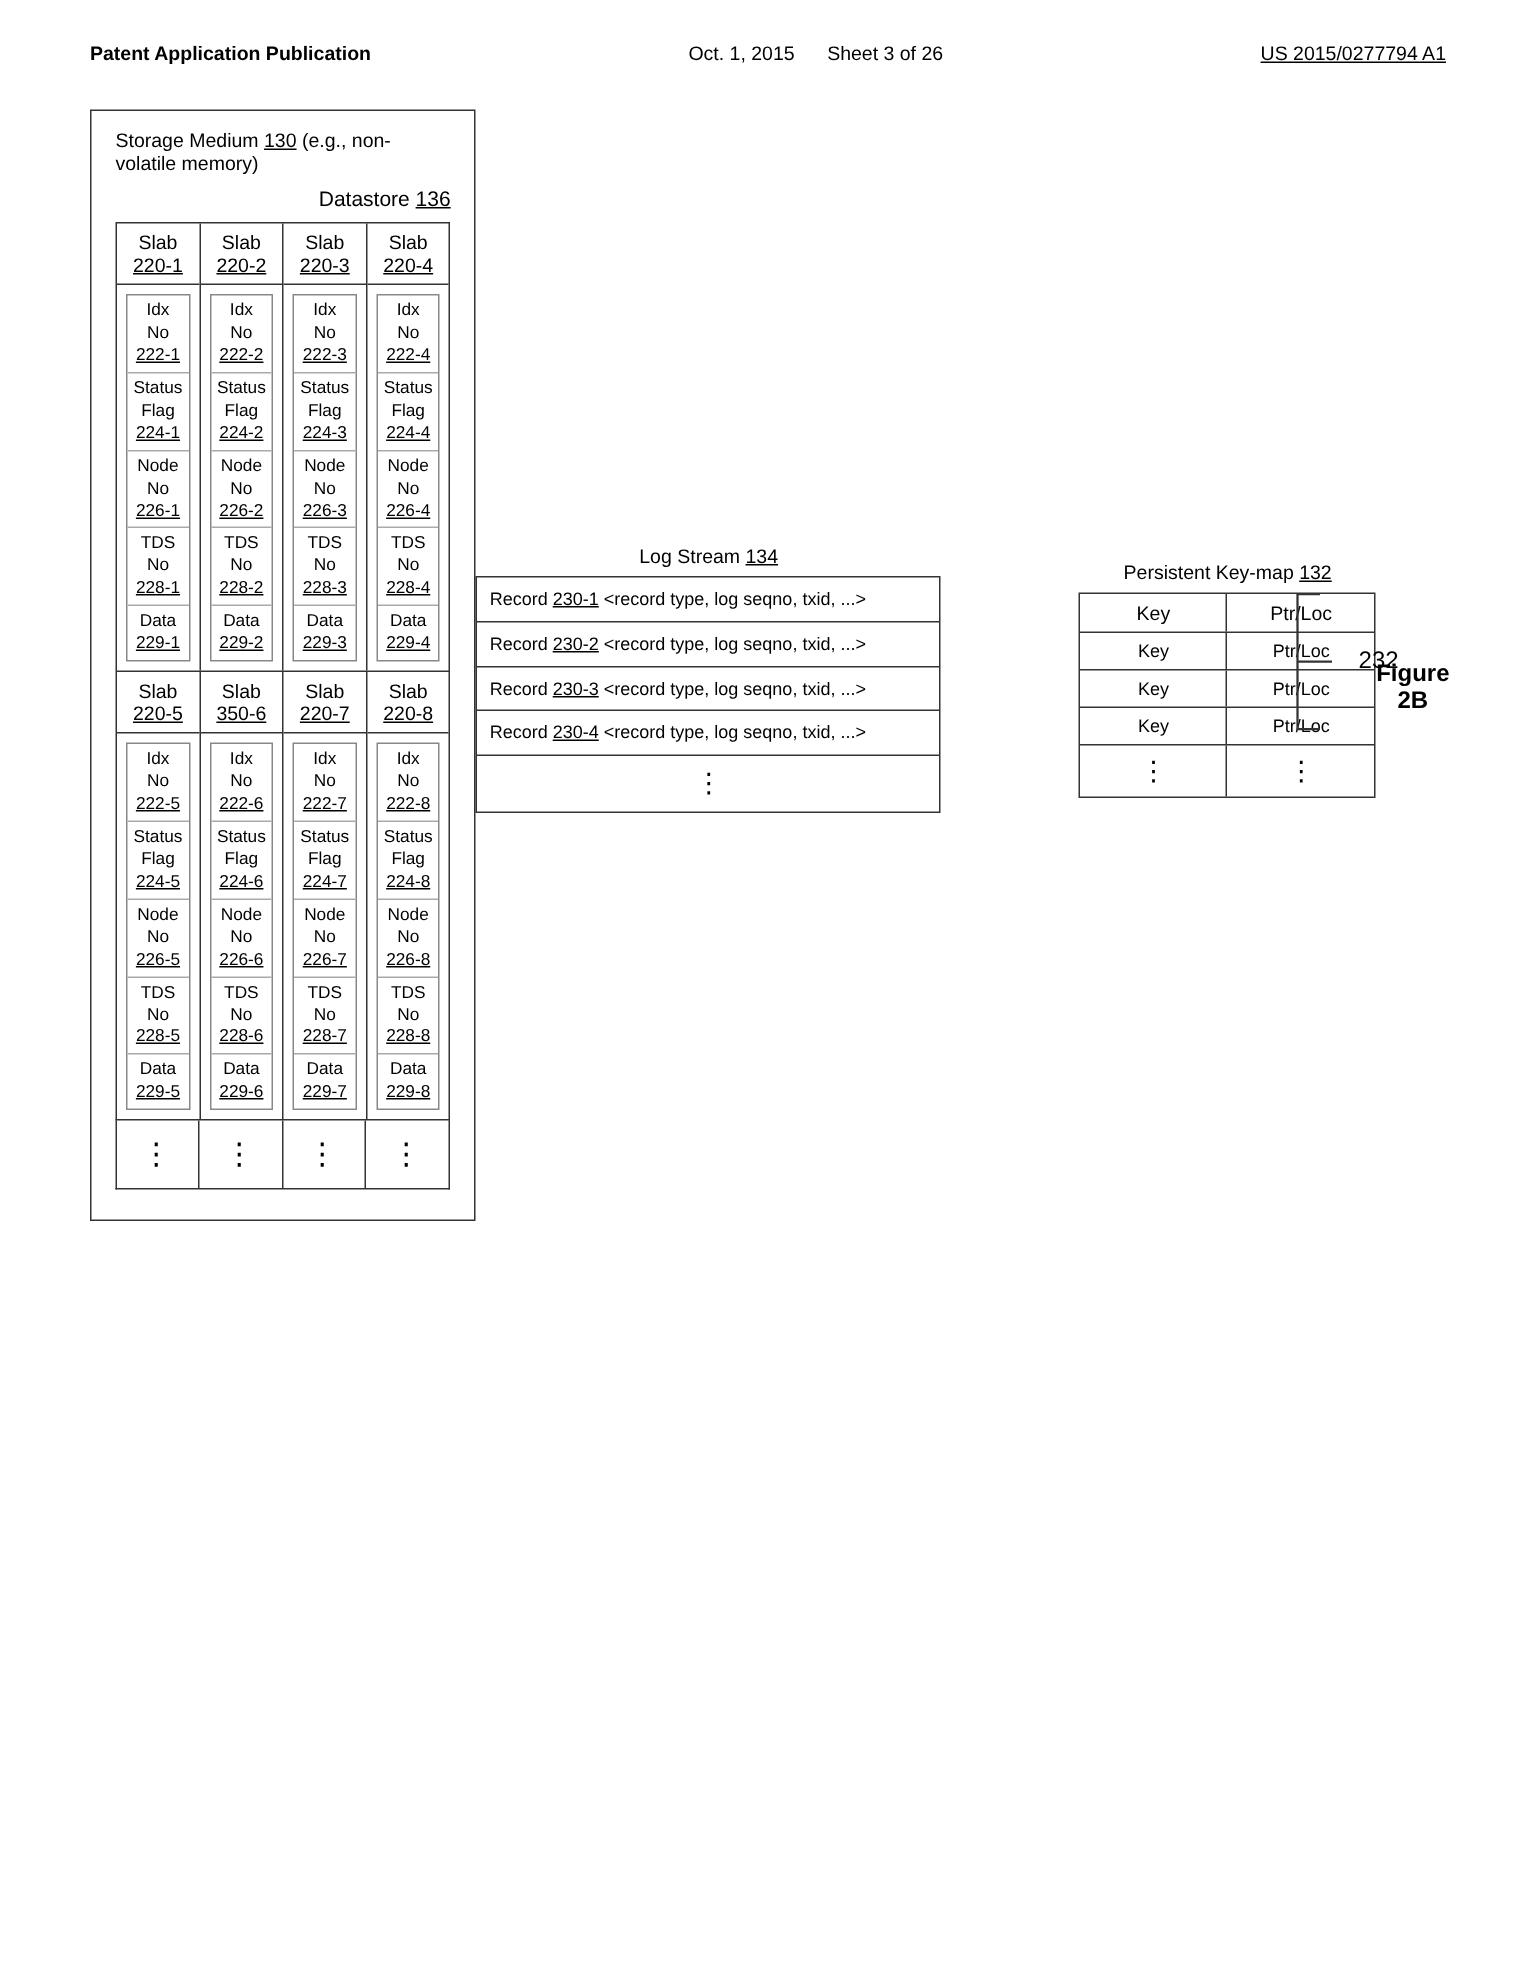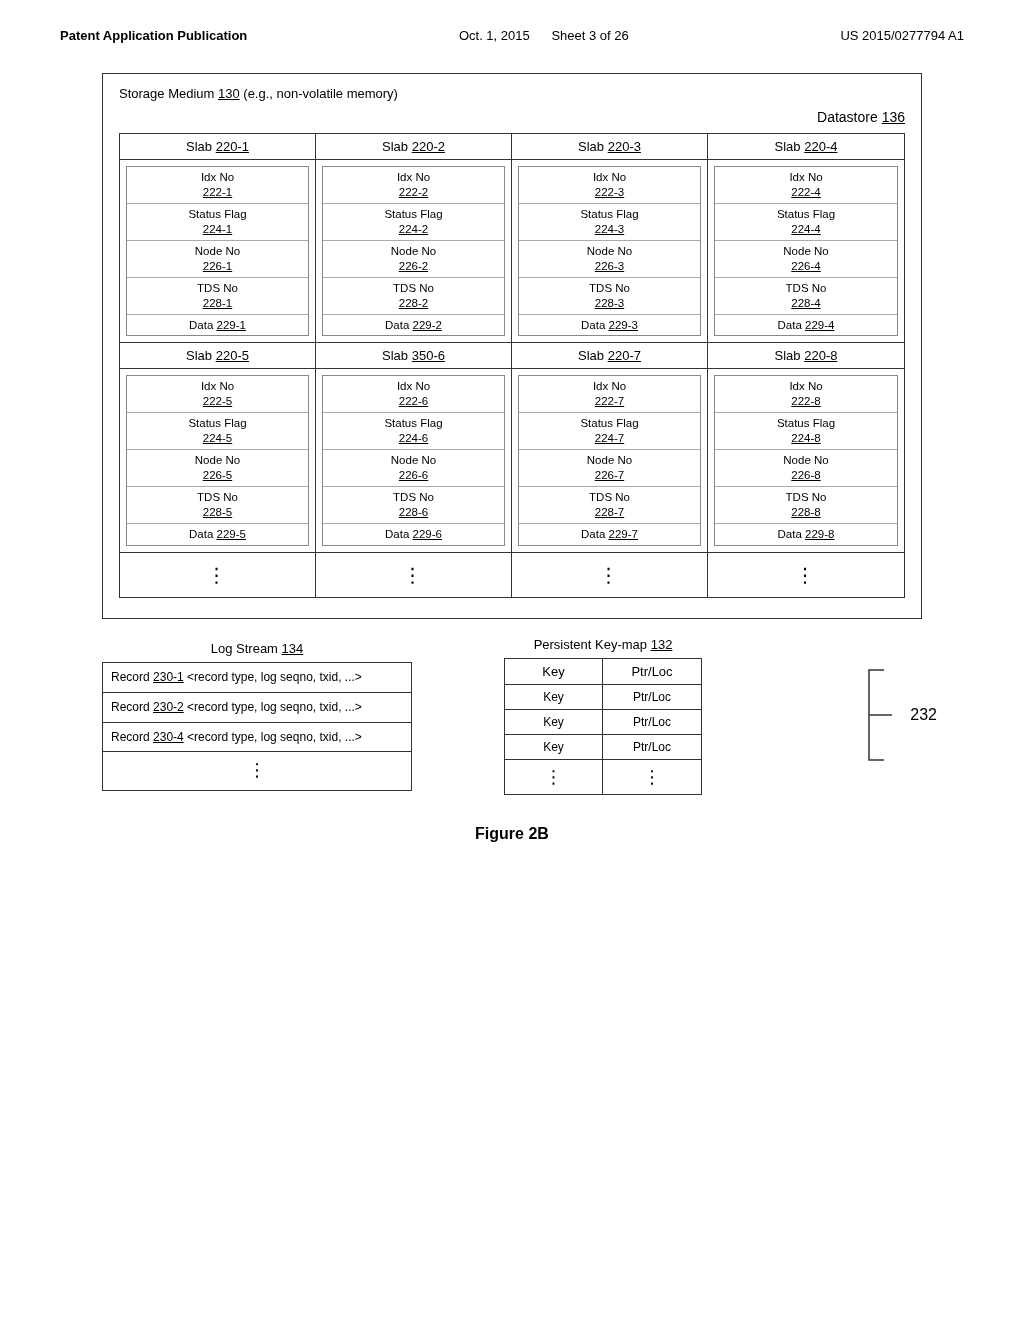--- a/index.html
+++ b/index.html
@@ -14,27 +14,27 @@
     
     .page-header {
       display: flex;
       justify-content: space-between;
       align-items: center;
       padding: 28px 60px 10px 60px;
       font-size: 13px;
     }
     .page-header .pub-type { font-weight: bold; font-size: 13px; }
     .page-header .pub-date { font-size: 13px; }
-    .page-header .pub-number { font-size: 13px; }
+    .page-header .pub-number { font-size: 13px; text-decoration: underline; }
 
     
     .main-content {
       padding: 20px 60px;
       display: flex;
-      flex-direction: column;
+      flex-direction: row;
       align-items: center;
     }
 
     
     .outer-box {
       border: 1.5px solid #333;
       width: 820px;
       padding: 12px 16px 20px 16px;
       position: relative;
     }
@@ -321,20 +321,23 @@
         Log Stream <span class="underline">134</span>
       </div>
       <div class="log-box">
         <div class="log-row">
           Record <span class="underline">230-1</span> &lt;record type, log seqno, txid, ...&gt;
         </div>
         <div class="log-row">
           Record <span class="underline">230-2</span> &lt;record type, log seqno, txid, ...&gt;
         </div>
         <div class="log-row">
+          Record <span class="underline">230-3</span> &lt;record type, log seqno, txid, ...&gt;
+        </div>
+        <div class="log-row">
           Record <span class="underline">230-4</span> &lt;record type, log seqno, txid, ...&gt;
         </div>
         <div class="log-row log-dots">⋮</div>
       </div>
     </div>
 
     <div class="key-map" style="margin-left: 40px; padding-left: 32px;">
       <div class="section-title">
         Persistent Key-map <span class="underline">132</span>
       </div>

